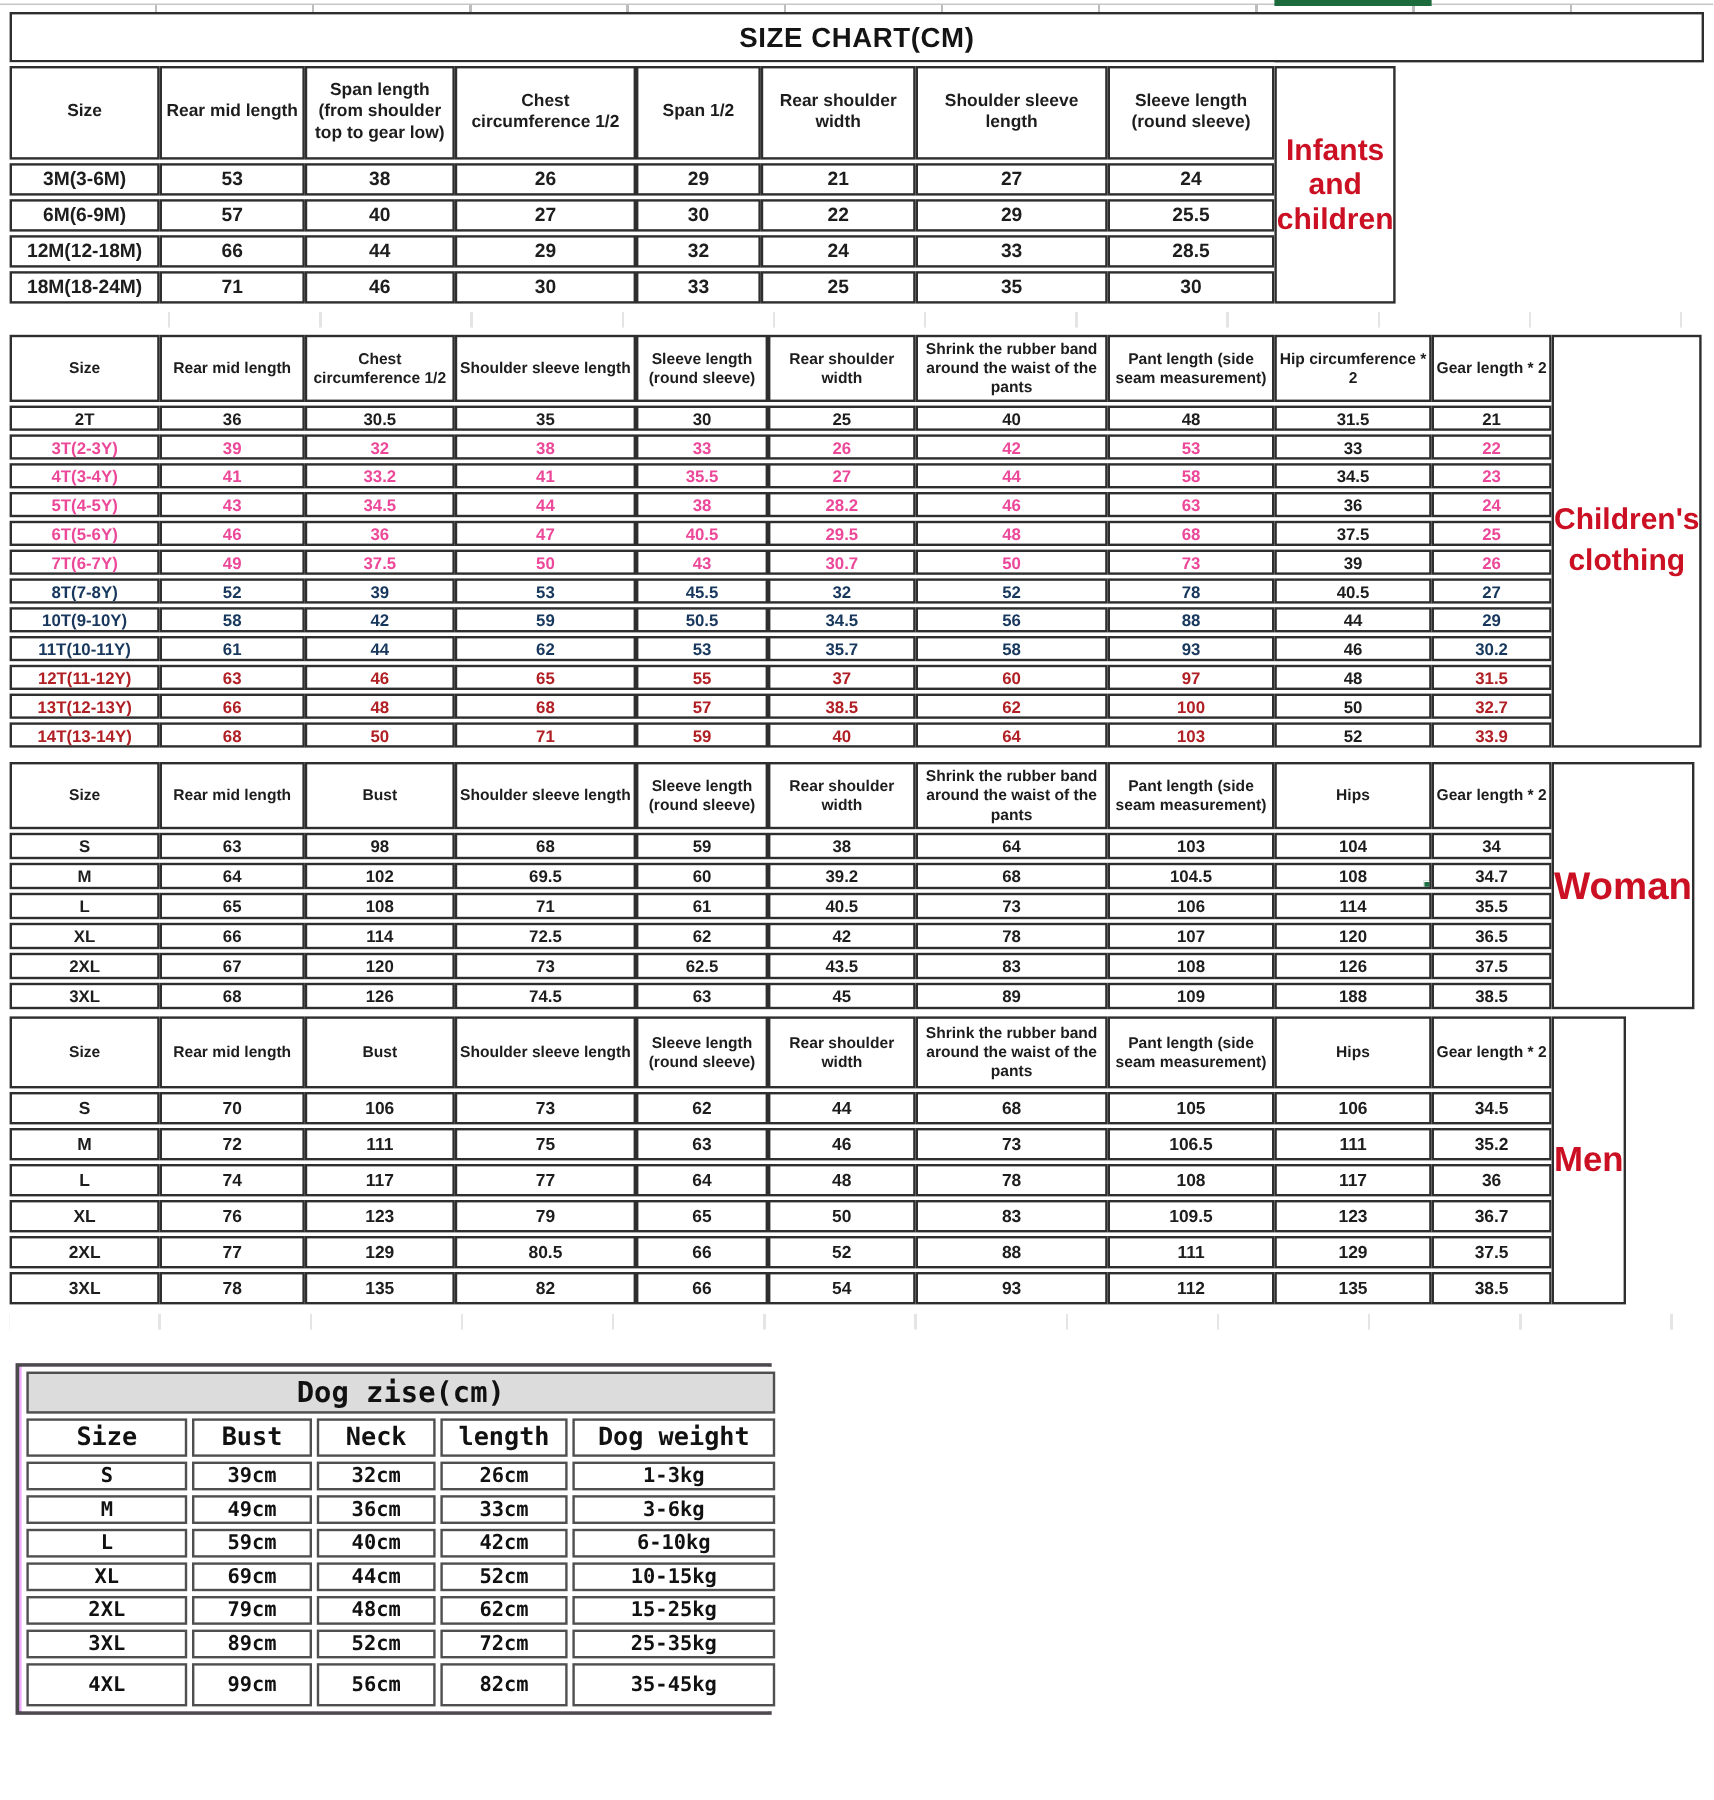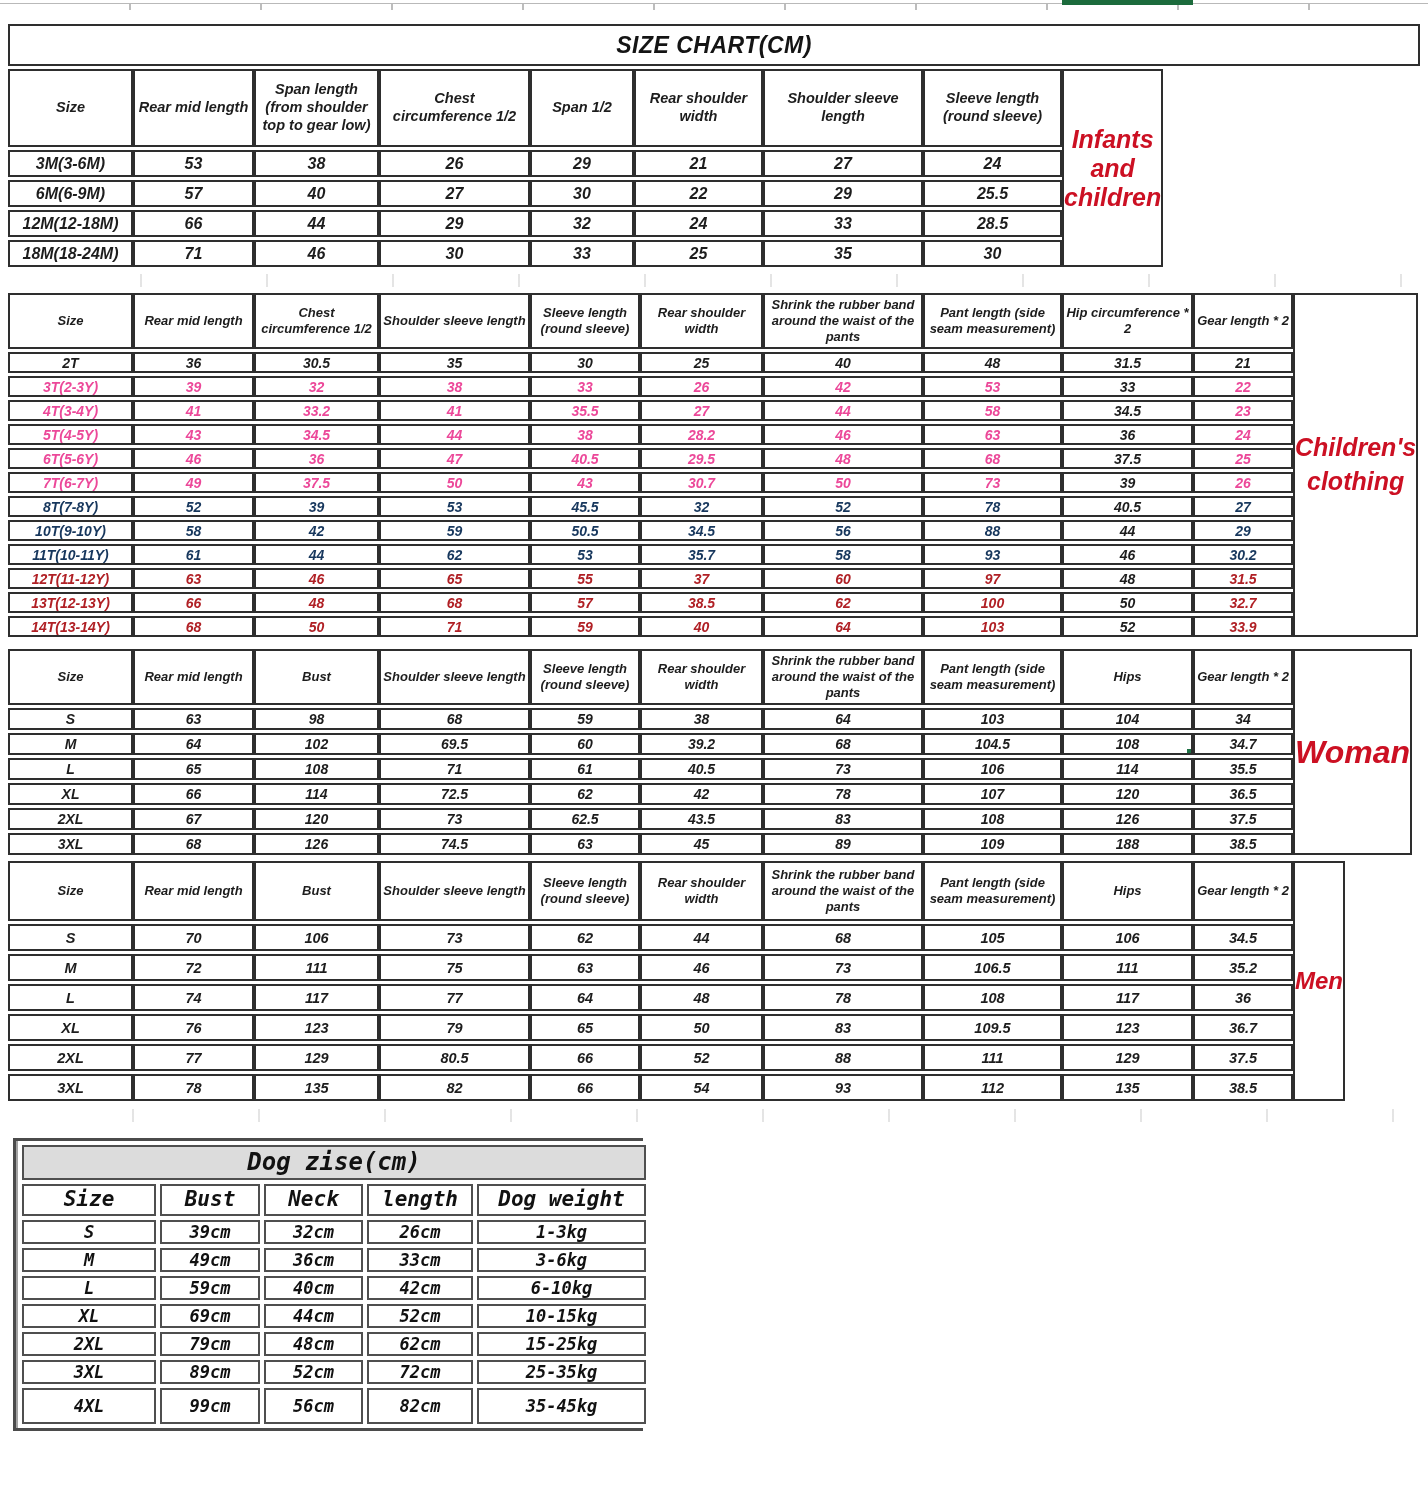--- a/index.html
+++ b/index.html
@@ -9,21 +9,21 @@
 
   
   .top-strip { position: absolute; left: 0; top: 3px; width: 1428px; height: 7px;
     border-top: 1px solid #b9b9b9;
     background: repeating-linear-gradient(to right, transparent 0 129px, #bdbdbd 129px 131px);
     background-size: 1428px 6px; background-repeat: no-repeat; }
   .green-seg { position: absolute; left: 1062px; top: 0; width: 131px; height: 5px; background: #1c6b3c; }
   .ghost-row { margin-left: 8px; width: 1412px; height: 13px;
     background: repeating-linear-gradient(to right, transparent 0 124px, #cfcfcf 124px 126px); opacity: .55; }
 
-  .content { position: absolute; left: 8px; top: 24px; width: 1132px; font-style: italic; }
+  .content { position: absolute; left: 8px; top: 10px; width: 1132px; }
 
   .title-box { width: 1412px; height: 42px; border: 2px solid #2e2e2e; background: #fff;
     display: flex; align-items: center; justify-content: center;
     font-size: 23px; font-weight: bold; color: #141414; letter-spacing: .5px; }
 
   .section { display: flex; align-items: stretch; }
 
   table { border-collapse: separate; border-spacing: 0 3px; table-layout: fixed; background: #fff; }
   th, td { border: 2px solid #2e2e2e; text-align: center; vertical-align: middle;
            font-weight: bold; color: #1d1d1d; overflow: hidden; }
@@ -57,24 +57,24 @@
   td.sel::before { content: ""; position: absolute; inset: -3px; border: 2px solid #1e7145; pointer-events: none; }
   td.sel::after { content: ""; position: absolute; right: -4px; bottom: -4px; width: 7px; height: 7px;
     background: #1e7145; border: 1px solid #fff; }
 
   .side-label { border: 2px solid #2e2e2e; margin-top: 3px; margin-bottom: 3px; background: #fff;
     display: flex; align-items: center; justify-content: center; text-align: center;
     font-weight: bold; color: #cc1023; }
   .side-label.infants { width: 358px; font-size: 25px; }
   .side-label.kids    { width: 127px; font-size: 25px; line-height: 1.35; }
   .side-label.woman   { width: 127px; font-size: 32px; }
-  .side-label.men     { width: 127px; font-size: 24px; }
+  .side-label.men     { width: 127px; font-size: 29px; }
 
   
-  .dog-wrap { margin: 16px 0 0 5px; width: 630px; border: 3px solid #4b4b4b; background: #a3a3a3; padding: 0px 2px; }
+  .dog-wrap { margin: 28px 0 0 5px; width: 630px; border: 3px solid #4b4b4b; background: #f0abfc; padding: 0px 2px; }
   .dog { width: 100%; border-collapse: separate; border-spacing: 4px; table-layout: fixed;
     font-family: "DejaVu Sans Mono", "Liberation Mono", monospace; }
   .dog th, .dog td { border: 2px solid #4f4f4f; text-align: center; vertical-align: middle;
     font-weight: bold; color: #111; }
   .dog .dog-title-cell { height: 34px; background: #dcdcdc; font-size: 24px; }
   .dog thead th.colhead { height: 30px; font-size: 21px; }
   .dog td { height: 22px; font-size: 17px; }
   .dog tr.tall td { height: 36px; }
 </style>
 </head>

